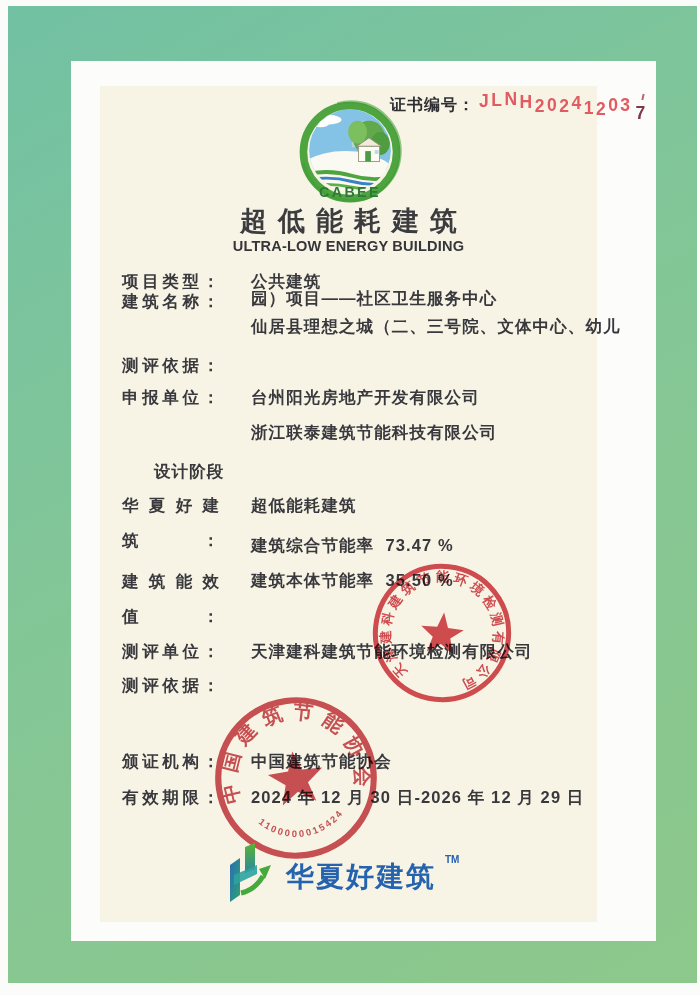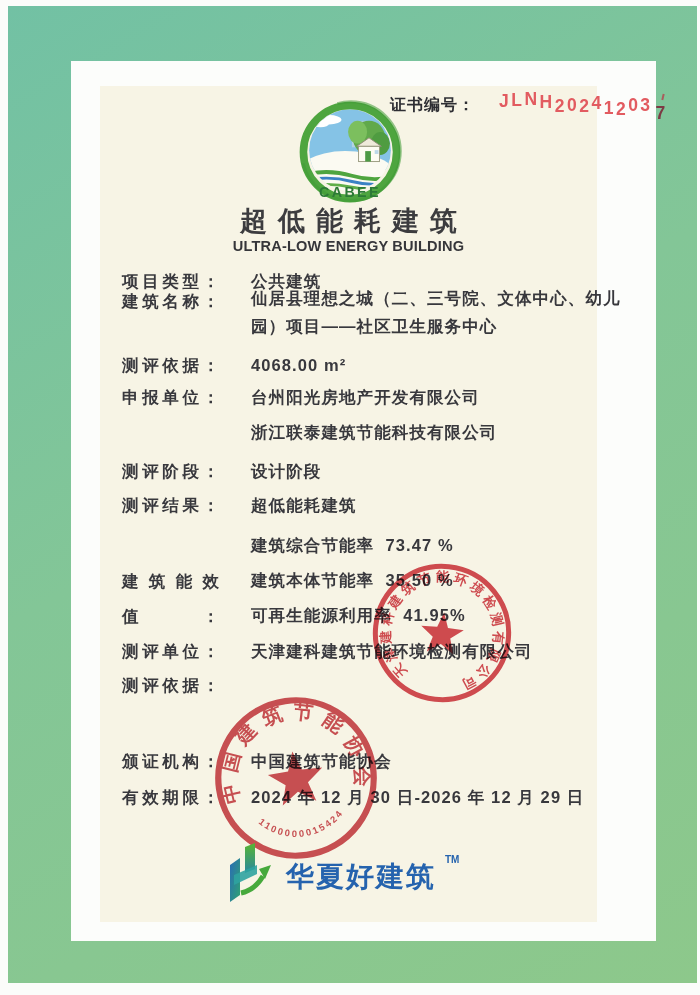--- a/index.html
+++ b/index.html
@@ -18,21 +18,21 @@
     position:absolute;left:63px;top:55px;width:585px;height:880px;
     background:#fcfdfb;
   }
   
   .paper{
     position:absolute;left:100px;top:86px;width:497px;height:836px;
     background:#f7f4e5;
   }
   
   .cabee-logo{position:absolute;left:291px;top:96px;width:118px;height:114px;}
-  .cert-line{position:absolute;left:390px;top:94px;display:flex;align-items:flex-start;white-space:nowrap;gap:20px;}
+  .cert-line{position:absolute;left:390px;top:94px;display:flex;align-items:flex-start;white-space:nowrap;}
   .cert-label{font-size:16px;font-weight:700;color:#2e2e33;letter-spacing:1px;line-height:22px;}
   .cert-number{margin-left:4px;line-height:22px;}
   .cnum{display:inline-block;font-size:17.5px;font-weight:700;color:#e25b60;margin-right:2.5px;}
   .c0{transform:translateY(-4px)} .c1{transform:translateY(-5px)} .c2{transform:translateY(-6px)}
   .c3{transform:translateY(-3px)} .c4{transform:translateY(1px)}  .c5{transform:translateY(0)}
   .c6{transform:translateY(1px)}  .c7{transform:translateY(-2px)} .c8{transform:translateY(3px)}
   .c9{transform:translateY(4px)}  .c10{transform:translateY(0)}   .c11{transform:translateY(0)}
   .clast{position:relative;color:#7c3a44;transform:translateY(8px);margin-left:3px;}
   .clast::before{content:"";position:absolute;left:6px;top:-8px;width:2px;height:6px;background:#b04a52;transform:rotate(14deg);opacity:.85;}
   .title{
@@ -127,55 +127,50 @@
 <div class="fields">
     <div class="frow row-0">
       <div class="flabel">项目类型：</div>
       <div class="fvalue">
         <div class="vline">公共建筑</div>
       </div>
     </div>
     <div class="frow row-1">
       <div class="flabel">建筑名称：</div>
       <div class="fvalue">
+        <div class="vline">园）项目——社区卫生服务中心</div>
         <div class="vline">仙居县理想之城（二、三号院、文体中心、幼儿</div>
-        <div class="vline">园）项目——社区卫生服务中心</div>
       </div>
     </div>
     <div class="frow row-2">
       <div class="flabel">测评依据：</div>
-      <div class="fvalue">
-        <div class="vline">4068.00 m²</div>
-      </div>
     </div>
     <div class="frow row-3">
       <div class="flabel">申报单位：</div>
       <div class="fvalue">
         <div class="vline">台州阳光房地产开发有限公司</div>
         <div class="vline">浙江联泰建筑节能科技有限公司</div>
       </div>
     </div>
     <div class="frow row-4">
-      <div class="flabel">测评阶段：</div>
       <div class="fvalue">
         <div class="vline">设计阶段</div>
       </div>
     </div>
     <div class="frow row-5">
-      <div class="flabel">测评结果：</div>
+      <div class="flabel">华夏好建筑：</div>
       <div class="fvalue">
         <div class="vline">超低能耗建筑</div>
       </div>
     </div>
     <div class="frow row-6">
       <div class="flabel">建筑能效值：</div>
       <div class="fvalue">
         <div class="vline">建筑综合节能率  73.47 %</div>
         <div class="vline">建筑本体节能率  35.50 %</div>
-        <div class="vline">可再生能源利用率  41.95%</div>
       </div>
     </div>
     <div class="frow row-7">
       <div class="flabel">测评单位：</div>
       <div class="fvalue">
         <div class="vline">天津建科建筑节能环境检测有限公司</div>
       </div>
     </div>
     <div class="frow row-8">
       <div class="flabel">测评依据：</div>

